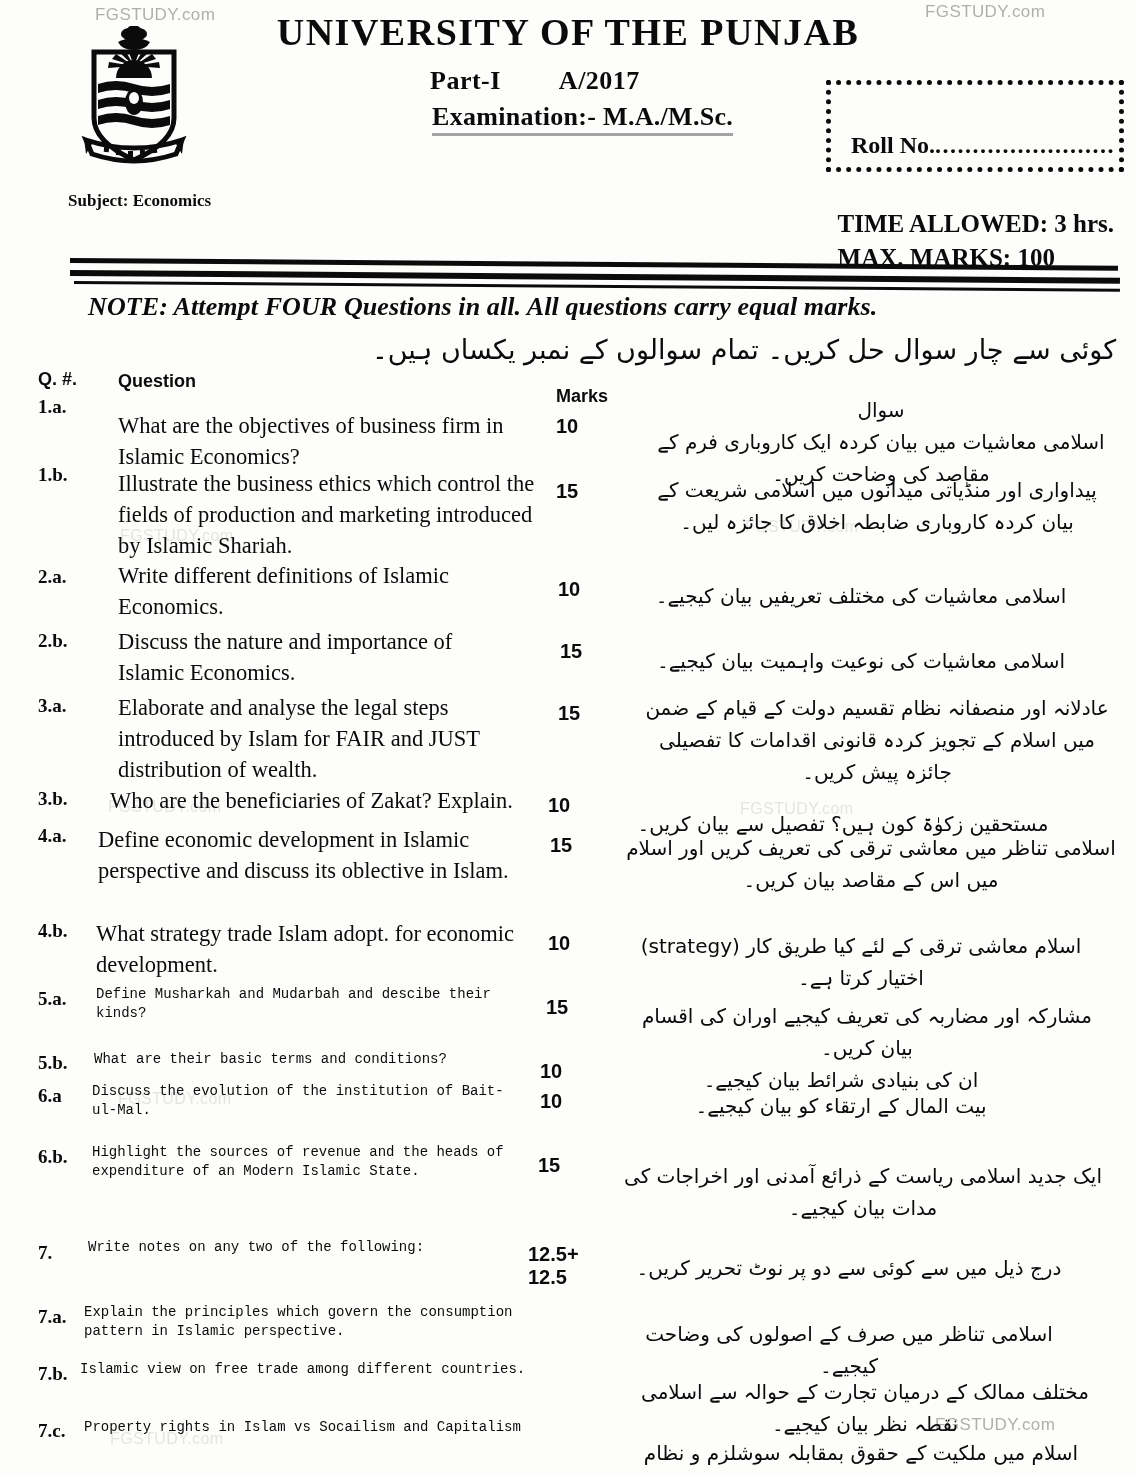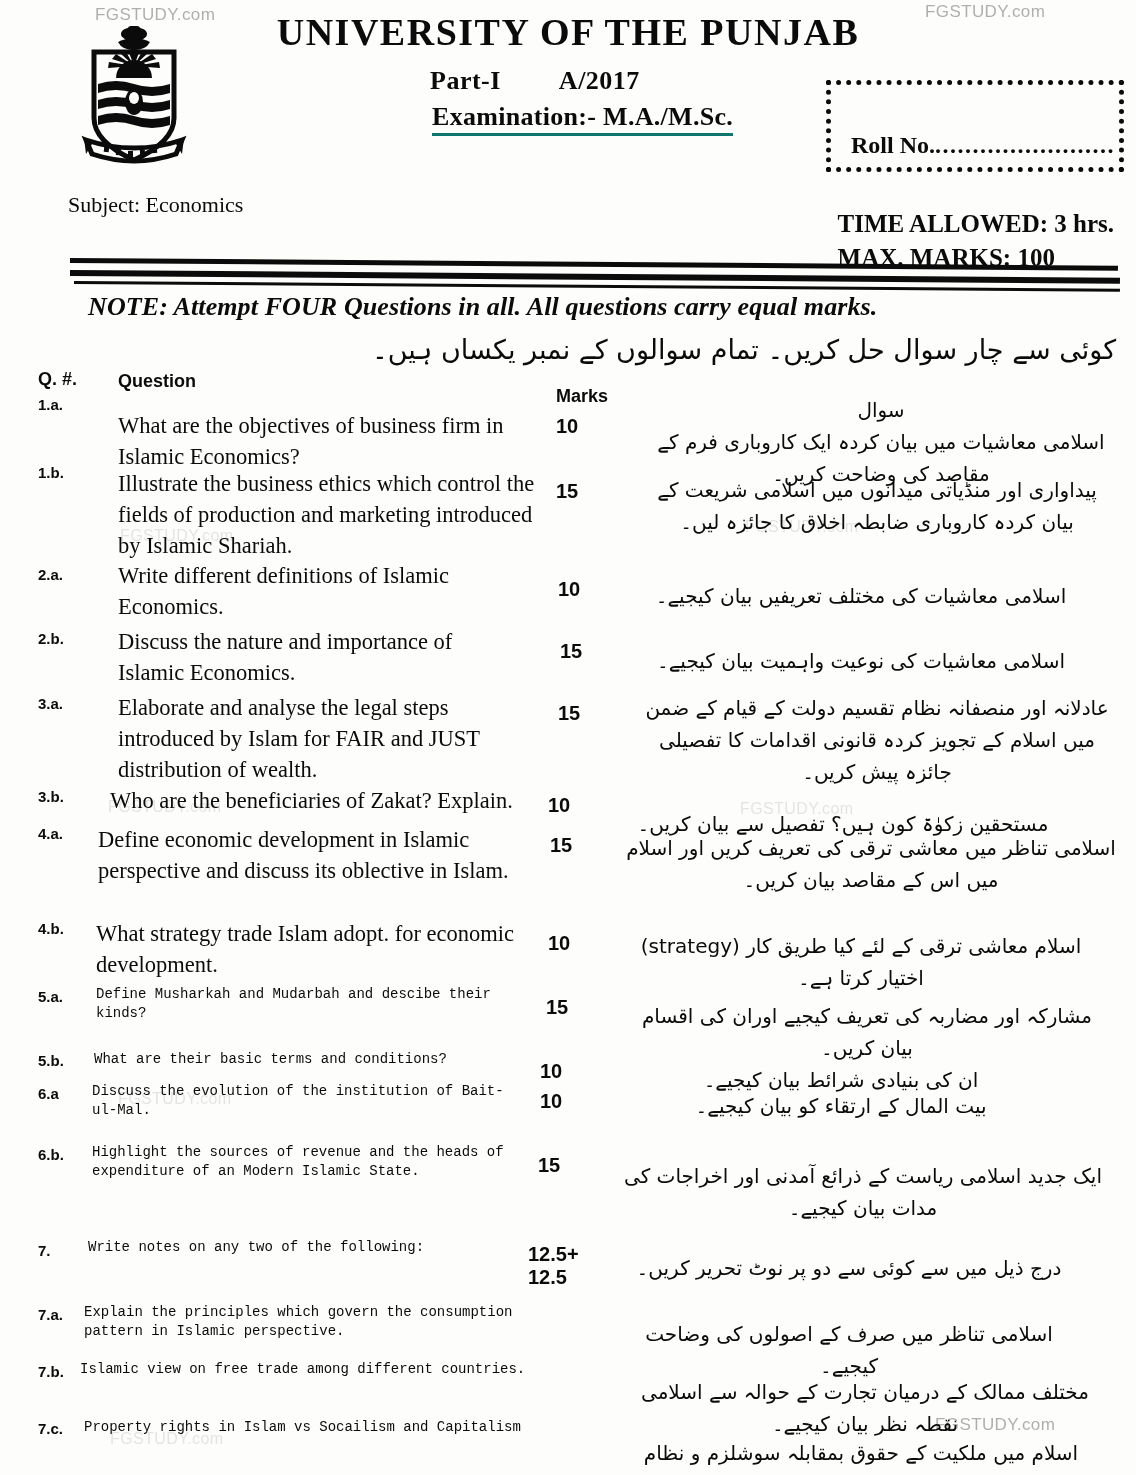--- a/index.html
+++ b/index.html
@@ -56,21 +56,21 @@
     font-size: 26px;
     letter-spacing: .5px;
   }
   .part-line .gap { display: inline-block; width: 58px; }
   .exam-line {
     position: absolute;
     left: 432px;
     top: 102px;
     font-weight: bold;
     font-size: 26px;
-    border-bottom: 3px solid #0f766e;
+    border-bottom: 3px solid #a3a3a3;
     padding-bottom: 1px;
     letter-spacing: .3px;
   }
 
   .rollbox {
     position: absolute;
     left: 826px;
     top: 80px;
     width: 288px;
     height: 82px;
@@ -86,22 +86,22 @@
   }
   .rolldots {
     letter-spacing: 1.5px;
     font-weight: bold;
   }
 
   .subject {
     position: absolute;
     left: 68px;
     top: 190px;
-    font-weight: normal;
-    font-size: 22px;
+    font-weight: bold;
+    font-size: 17px;
     line-height: 1.32;
   }
   .timebox {
     position: absolute;
     right: 22px;
     top: 207px;
     text-align: left;
     font-weight: bold;
     font-size: 25px;
     line-height: 1.34;
@@ -180,23 +180,23 @@
     left: 556px;
     top: 386px;
     font-family: "Liberation Sans", sans-serif;
     font-weight: bold;
     font-size: 18px;
   }
 
   
   .qnum {
     position: absolute;
-    font-family: Liberation Sans, sans-serif;
-    font-weight: bold;
-    font-size: 15px;
+    font-family: Liberation Serif, serif;
+    font-weight: bold;
+    font-size: 19px;
   }
   .qtext {
     position: absolute;
     font-size: 22.5px;
     line-height: 1.38;
   }
   .qtext.serif { font-family: "Liberation Serif", serif; }
   .qtext.sans  { font-family: Liberation Mono, monospace; font-size: 14px; }
   .qmarks {
     position: absolute;

